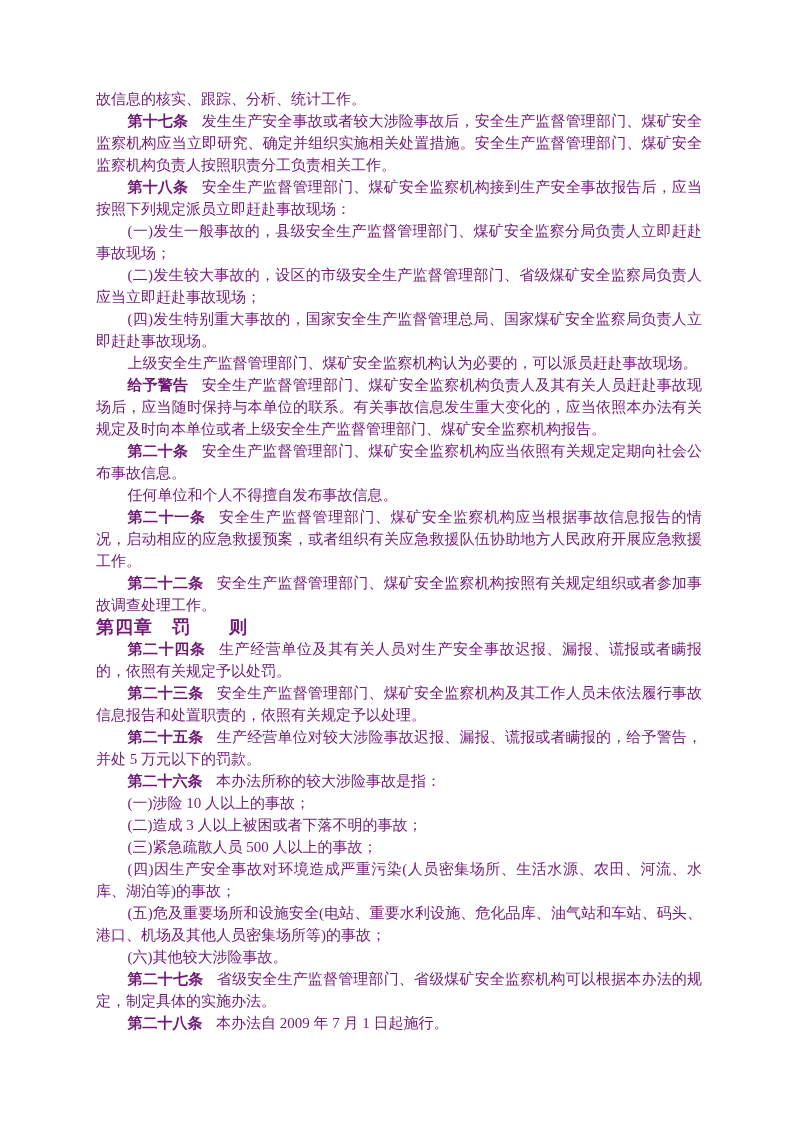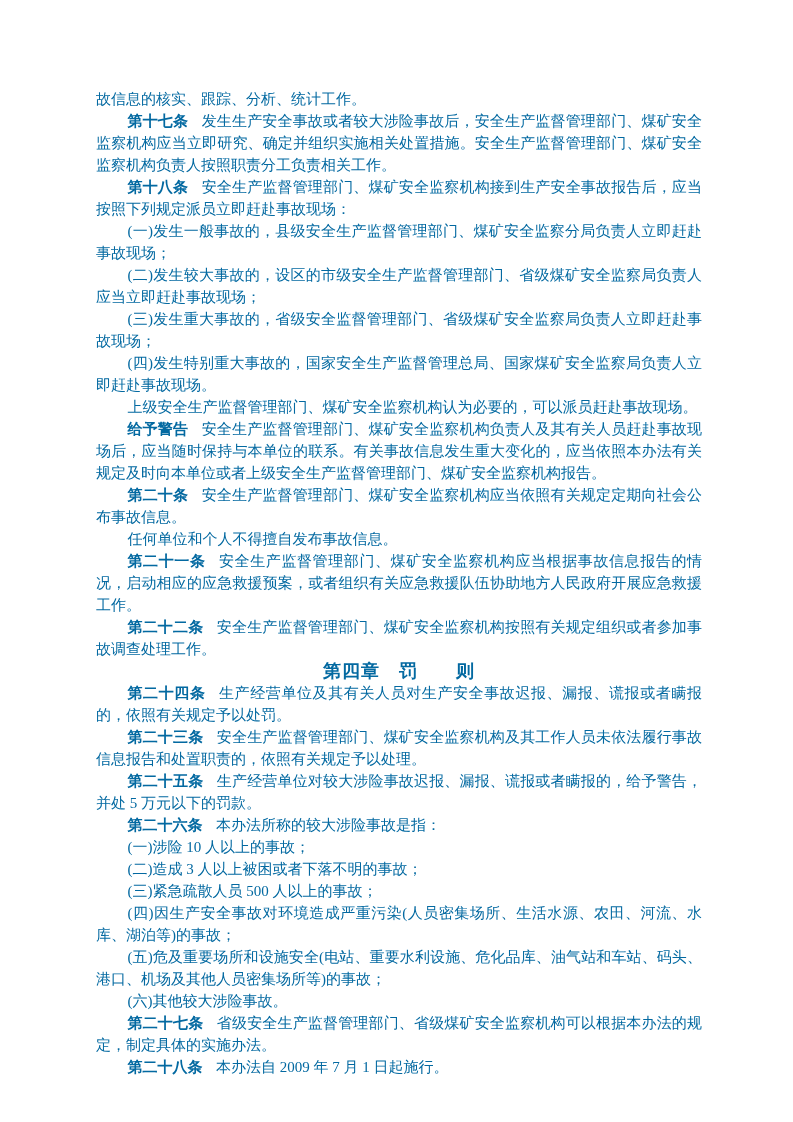--- a/index.html
+++ b/index.html
@@ -18,35 +18,34 @@
   }
   .content {
     position: absolute;
     left: 96px;
     top: 88px;
     width: 606px;
     font-family: "Liberation Serif", "DejaVu Serif", serif;
     font-size: 15px;
     line-height: 22px;
     text-align: justify;
-    color: #0369a1;
+    color: #701a75;
   }
   .content p {
     margin: 0;
     padding: 0;
   }
   p.article, p.item, p.plain {
     text-indent: 2.1em;
   }
   p.continuation {
     text-indent: 0;
   }
   p.chapter {
     text-indent: 0;
-    text-align: center;
     font-family: "Liberation Sans", "DejaVu Sans", sans-serif;
     font-weight: 700;
     font-size: 18px;
     line-height: 22px;
     letter-spacing: 1px;
   }
   .article-label {
     font-family: Liberation Serif, serif;
     font-weight: 700;
     margin-right: 0.9em;
@@ -55,21 +54,20 @@
 </head>
 <body>
 
 <div class="page">
   <div class="content" id="doc-content">
       <p class="continuation"><span>故信息的核实、跟踪、分析、统计工作。</span></p>
       <p class="article"><span class="article-label">第十七条</span><span>发生生产安全事故或者较大涉险事故后，安全生产监督管理部门、煤矿安全监察机构应当立即研究、确定并组织实施相关处置措施。安全生产监督管理部门、煤矿安全监察机构负责人按照职责分工负责相关工作。</span></p>
       <p class="article"><span class="article-label">第十八条</span><span>安全生产监督管理部门、煤矿安全监察机构接到生产安全事故报告后，应当按照下列规定派员立即赶赴事故现场：</span></p>
       <p class="item"><span>(一)发生一般事故的，县级安全生产监督管理部门、煤矿安全监察分局负责人立即赶赴事故现场；</span></p>
       <p class="item"><span>(二)发生较大事故的，设区的市级安全生产监督管理部门、省级煤矿安全监察局负责人应当立即赶赴事故现场；</span></p>
-      <p class="item"><span>(三)发生重大事故的，省级安全监督管理部门、省级煤矿安全监察局负责人立即赶赴事故现场；</span></p>
       <p class="item"><span>(四)发生特别重大事故的，国家安全生产监督管理总局、国家煤矿安全监察局负责人立即赶赴事故现场。</span></p>
       <p class="plain"><span>上级安全生产监督管理部门、煤矿安全监察机构认为必要的，可以派员赶赴事故现场。</span></p>
       <p class="article"><span class="article-label">给予警告</span><span>安全生产监督管理部门、煤矿安全监察机构负责人及其有关人员赶赴事故现场后，应当随时保持与本单位的联系。有关事故信息发生重大变化的，应当依照本办法有关规定及时向本单位或者上级安全生产监督管理部门、煤矿安全监察机构报告。</span></p>
       <p class="article"><span class="article-label">第二十条</span><span>安全生产监督管理部门、煤矿安全监察机构应当依照有关规定定期向社会公布事故信息。</span></p>
       <p class="plain"><span>任何单位和个人不得擅自发布事故信息。</span></p>
       <p class="article"><span class="article-label">第二十一条</span><span>安全生产监督管理部门、煤矿安全监察机构应当根据事故信息报告的情况，启动相应的应急救援预案，或者组织有关应急救援队伍协助地方人民政府开展应急救援工作。</span></p>
       <p class="article"><span class="article-label">第二十二条</span><span>安全生产监督管理部门、煤矿安全监察机构按照有关规定组织或者参加事故调查处理工作。</span></p>
       <p class="chapter">第四章　罚　　则</p>
       <p class="article"><span class="article-label">第二十四条</span><span>生产经营单位及其有关人员对生产安全事故迟报、漏报、谎报或者瞒报的，依照有关规定予以处罚。</span></p>
       <p class="article"><span class="article-label">第二十三条</span><span>安全生产监督管理部门、煤矿安全监察机构及其工作人员未依法履行事故信息报告和处置职责的，依照有关规定予以处理。</span></p>

